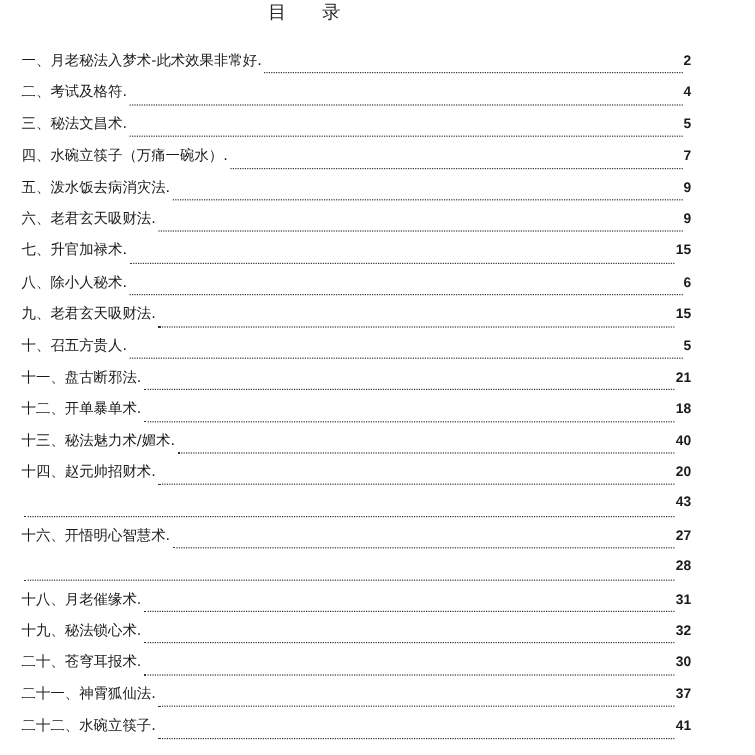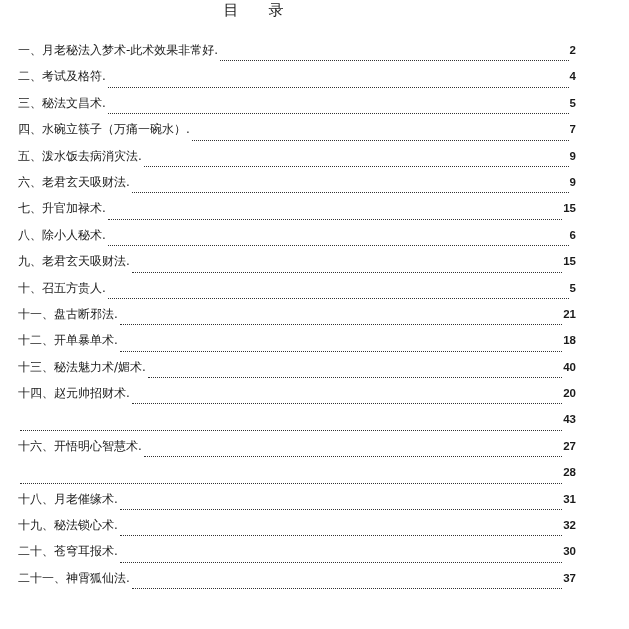--- a/index.html
+++ b/index.html
@@ -136,13 +136,18 @@
     <div class="toc-row">
       <span class="toc-label">二十、苍穹耳报术.</span>
       <span class="toc-leader"></span>
       <span class="toc-page">30</span>
     </div>
     <div class="toc-row">
       <span class="toc-label">二十一、神霄狐仙法.</span>
       <span class="toc-leader"></span>
       <span class="toc-page">37</span>
     </div>
+    <div class="toc-row">
+      <span class="toc-label">二十二、水碗立筷子.</span>
+      <span class="toc-leader"></span>
+      <span class="toc-page">41</span>
+    </div>
   </div>
 
 </body></html>

